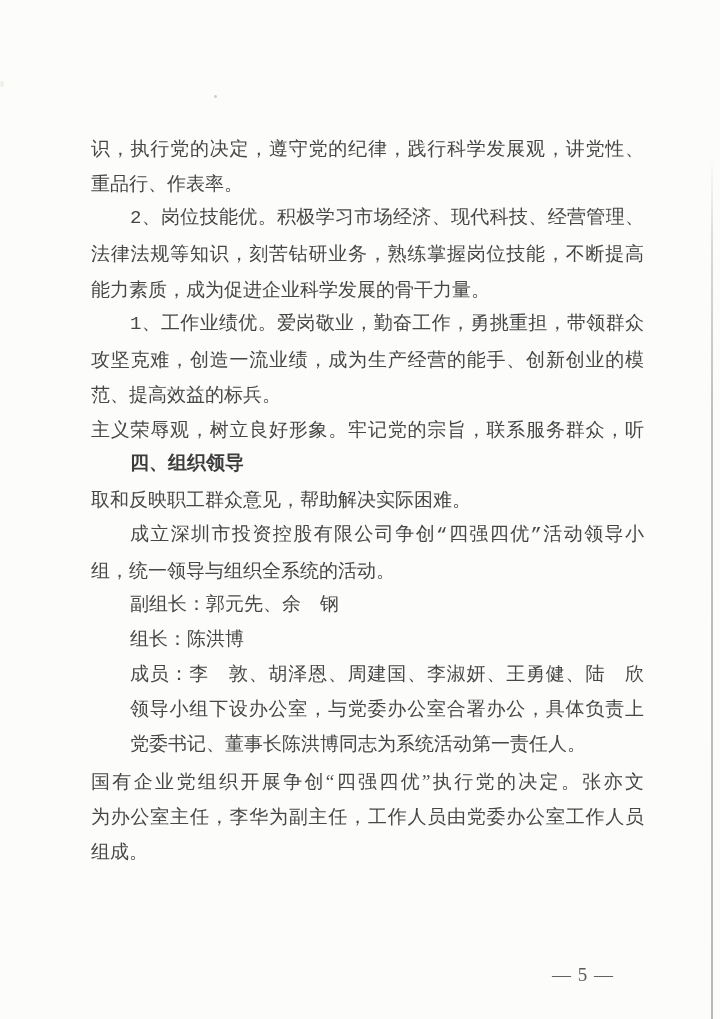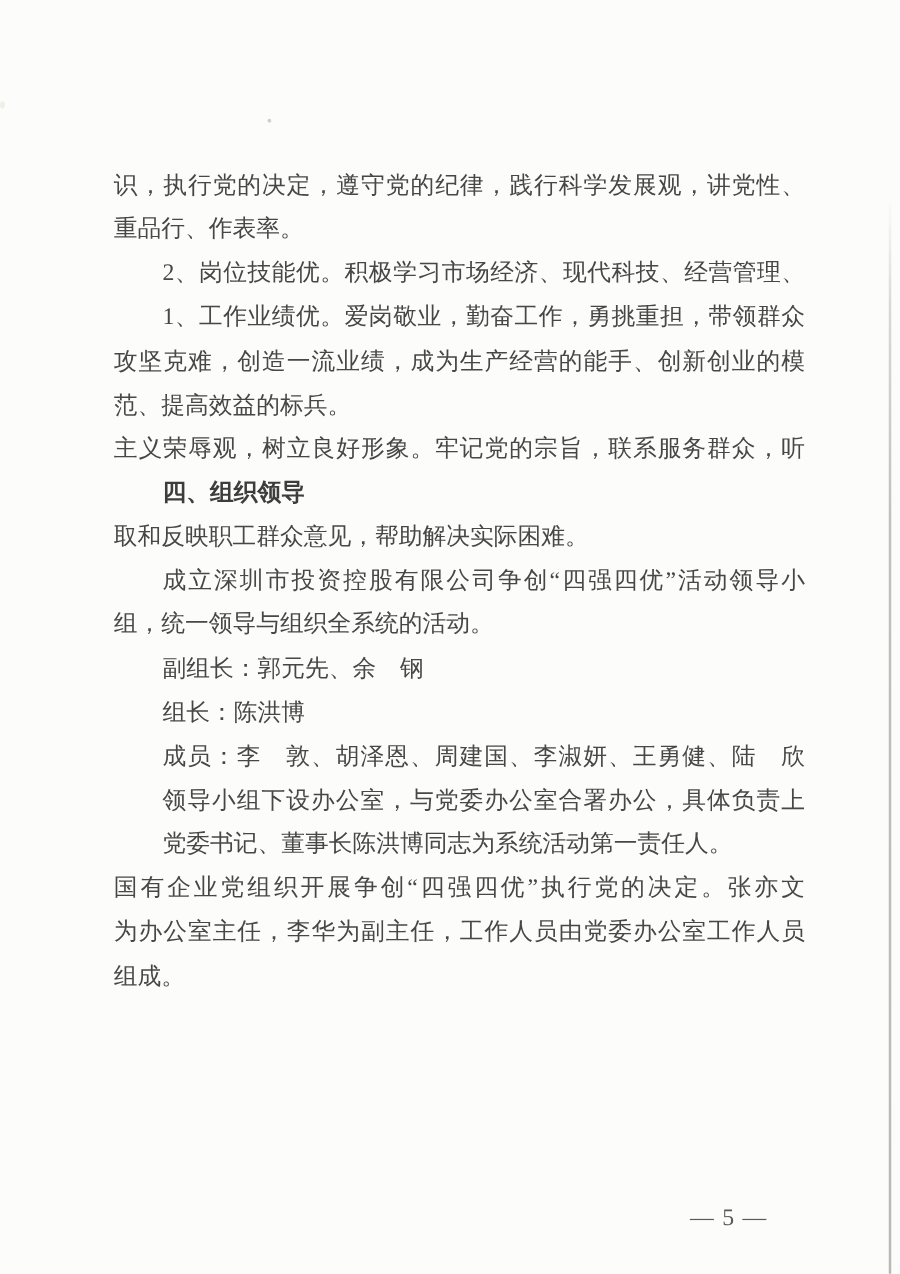--- a/index.html
+++ b/index.html
@@ -30,21 +30,21 @@
   .line {
     height: 35.15px;
     line-height: 35.15px;
     white-space: nowrap;
     overflow: visible;
   }
   .j {
     text-align: justify;
     text-align-last: justify;
   }
-  .ind { text-indent: 2.05em; }
+  .ind { text-indent: 2.05em; font-family: Liberation Mono, monospace; }
   .heading {
     font-weight: bold;
     color: #3d3d3d;
   }
   .footer-pagenum {
     position: absolute;
     left: 552px;
     top: 961px;
     width: 80px;
     height: 28px;
@@ -76,20 +76,22 @@
 </style>
 </head>
 <body>
 
 <div class="page">
 
   <div class="doc-body">
     <div class="line j">识，执行党的决定，遵守党的纪律，践行科学发展观，讲党性、</div>
     <div class="line">重品行、作表率。</div>
     <div class="line ind j">2、岗位技能优。积极学习市场经济、现代科技、经营管理、</div>
+    <div class="line j">法律法规等知识，刻苦钻研业务，熟练掌握岗位技能，不断提高</div>
+    <div class="line">能力素质，成为促进企业科学发展的骨干力量。</div>
     <div class="line ind j">1、工作业绩优。爱岗敬业，勤奋工作，勇挑重担，带领群众</div>
     <div class="line j">攻坚克难，创造一流业绩，成为生产经营的能手、创新创业的模</div>
     <div class="line">范、提高效益的标兵。</div>
     <div class="line j">主义荣辱观，树立良好形象。牢记党的宗旨，联系服务群众，听</div>
     <div class="line ind heading">四、组织领导</div>
     <div class="line">取和反映职工群众意见，帮助解决实际困难。</div>
     <div class="line ind j">成立深圳市投资控股有限公司争创“四强四优”活动领导小</div>
     <div class="line">组，统一领导与组织全系统的活动。</div>
     <div class="line ind">副组长：郭元先、余　钢</div>
     <div class="line ind">组长：陈洪博</div>

